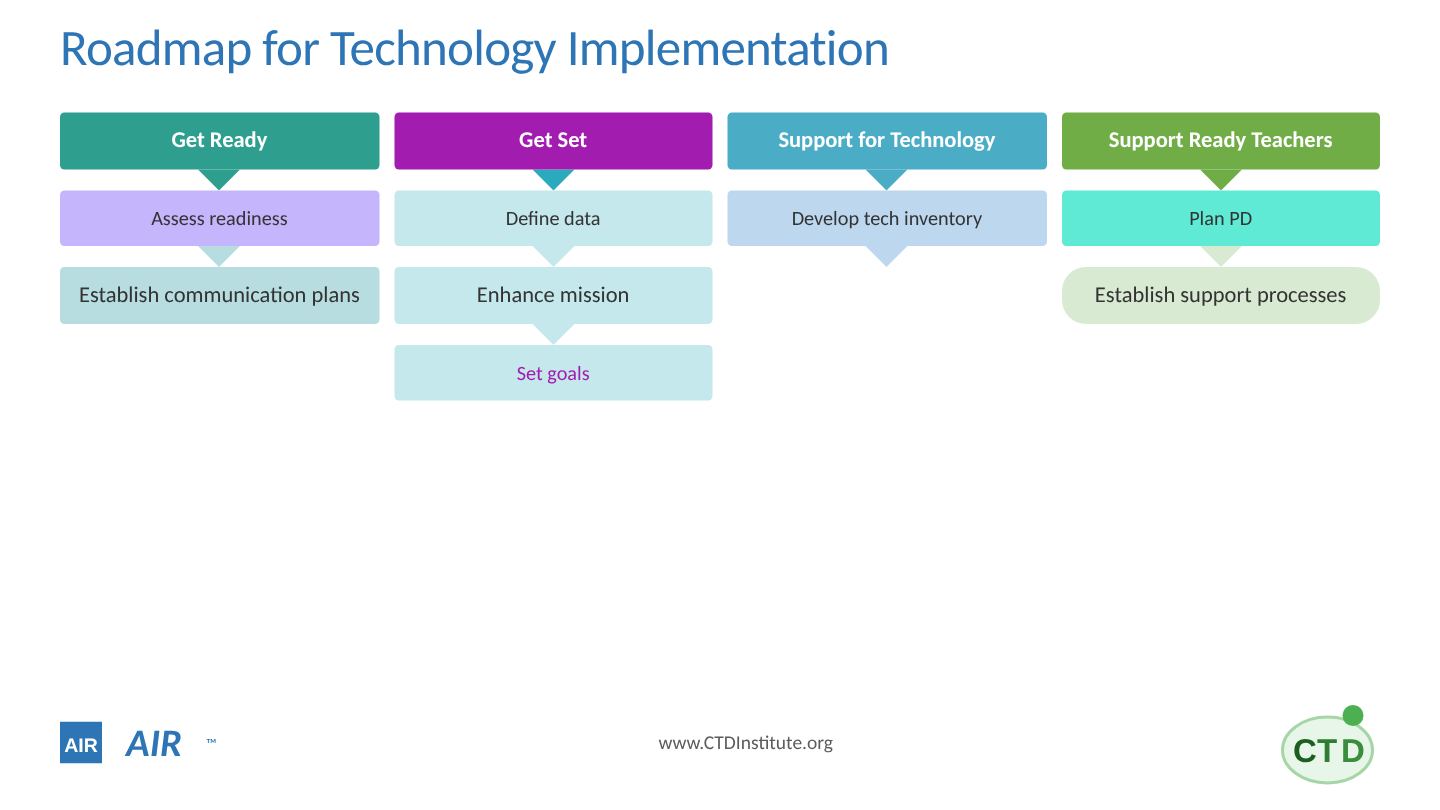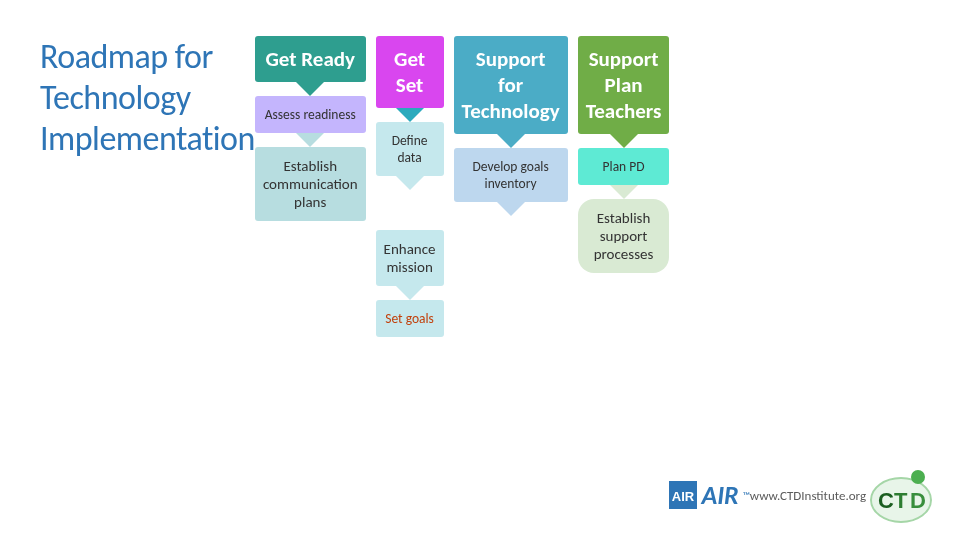--- a/index.html
+++ b/index.html
@@ -7,23 +7,23 @@
       width: 960px;
       height: 540px;
       background: #fff;
       font-family: 'Calibri', 'Segoe UI', Arial, sans-serif;
       overflow: hidden;
     }
 
     .page {
       width: 960px;
       height: 540px;
-      padding: 36px 40px 15px 40px;
-      display: flex;
-      flex-direction: row;
+      padding: 12px 40px 15px 40px;
+      display: flex;
+      flex-direction: column;
     }
 
     .title {
       font-size: 34px;
       font-weight: 400;
       color: #2e75b6;
       margin-bottom: 22px;
       letter-spacing: -0.5px;
     }
 
@@ -39,29 +39,29 @@
       flex-direction: column;
       align-items: center;
       gap: 0;
     }
 
     
     .header-box {
       width: 100%;
       padding: 10px 8px;
       text-align: center;
-      font-size: 21px;
+      font-size: 15px;
       font-weight: 600;
       color: #fff;
       border-radius: 3px;
       position: relative;
     }
 
     .header-box.teal { background: #2e9e8f; }
-    .header-box.teal2 { background: #d946ef; }
+    .header-box.teal2 { background: #a21caf; }
     .header-box.blue { background: #4bacc6; }
     .header-box.green { background: #70ad47; }
 
     
     .arrow-down {
       width: 0;
       height: 0;
       border-left: 14px solid transparent;
       border-right: 14px solid transparent;
       border-top-width: 14px;
@@ -110,57 +110,57 @@
     .sub-box2 {
       width: 100%;
       padding: 10px 8px;
       text-align: center;
       font-size: 15px;
       color: #333;
       border-radius: 3px;
     }
 
     .sub-box2.light-teal { background: #b7dde0; }
-    .sub-box2.light-teal2 { background: #c5e8ed; margin-top: 40px; }
+    .sub-box2.light-teal2 { background: #c5e8ed; }
     .sub-box2.light-blue { background: #bdd7ee; }
     .sub-box2.light-green { background: #d9ead3; border-radius: 16px; }
 
     
     .sub-arrow3 {
       width: 0;
       height: 0;
       border-left: 14px solid transparent;
       border-right: 14px solid transparent;
       border-top-width: 14px;
       border-top-style: solid;
     }
     .sub-arrow3.light-teal2 { border-top-color: #c5e8ed; }
 
     .sub-box3 {
       width: 100%;
       padding: 10px 8px;
       text-align: center;
       font-size: 13.5px;
-      color: #c2410c;
+      color: #a21caf;
       border-radius: 3px;
       background: #c5e8ed;
     }
 
     .footer {
       display: flex;
       justify-content: space-between;
       align-items: center;
       margin-top: auto;
       padding-top: 8px;
     }
 
     .air-logo {
       display: flex;
       align-items: center;
-      gap: 4px;
+      gap: 16px;
     }
 
     .footer-center {
       font-size: 13px;
       color: #5c5c5c;
       text-align: right;
     }
 
     .ctd-logo {
       display: flex;
@@ -207,28 +207,28 @@
         <span>Set goals</span>
       </div>
     </div>
 
     <div class="col">
       <div class="header-box blue">
         <span>Support for Technology</span>
       </div>
       <div class="arrow-down blue"></div>
       <div class="sub-box light-blue">
-        <span>Develop goals inventory</span>
+        <span>Develop tech inventory</span>
       </div>
       <div class="sub-arrow light-blue"></div>
     </div>
 
     <div class="col">
       <div class="header-box green">
-        <span>Support Plan Teachers</span>
+        <span>Support Ready Teachers</span>
       </div>
       <div class="arrow-down green"></div>
       <div class="sub-box light-green">
         <span>Plan PD</span>
       </div>
       <div class="sub-arrow light-green"></div>
       <div class="sub-box2 light-green">
         <span>Establish support processes</span>
       </div>
     </div>

